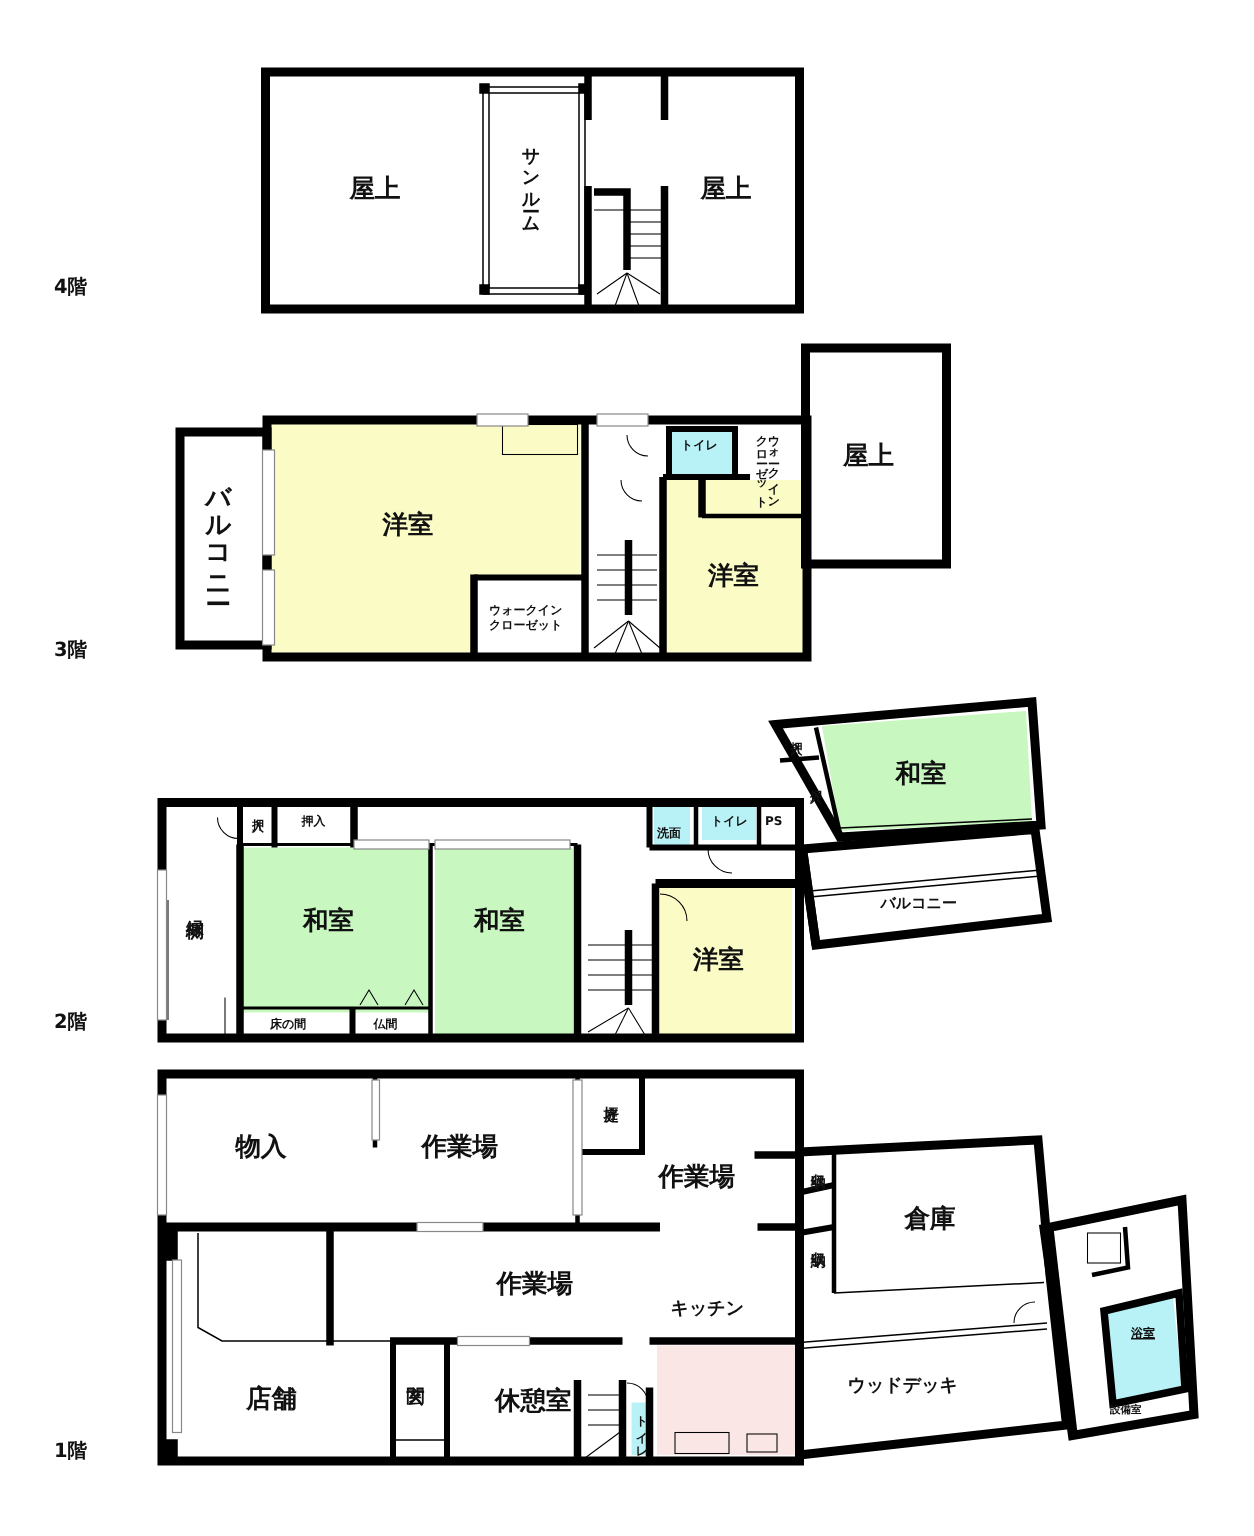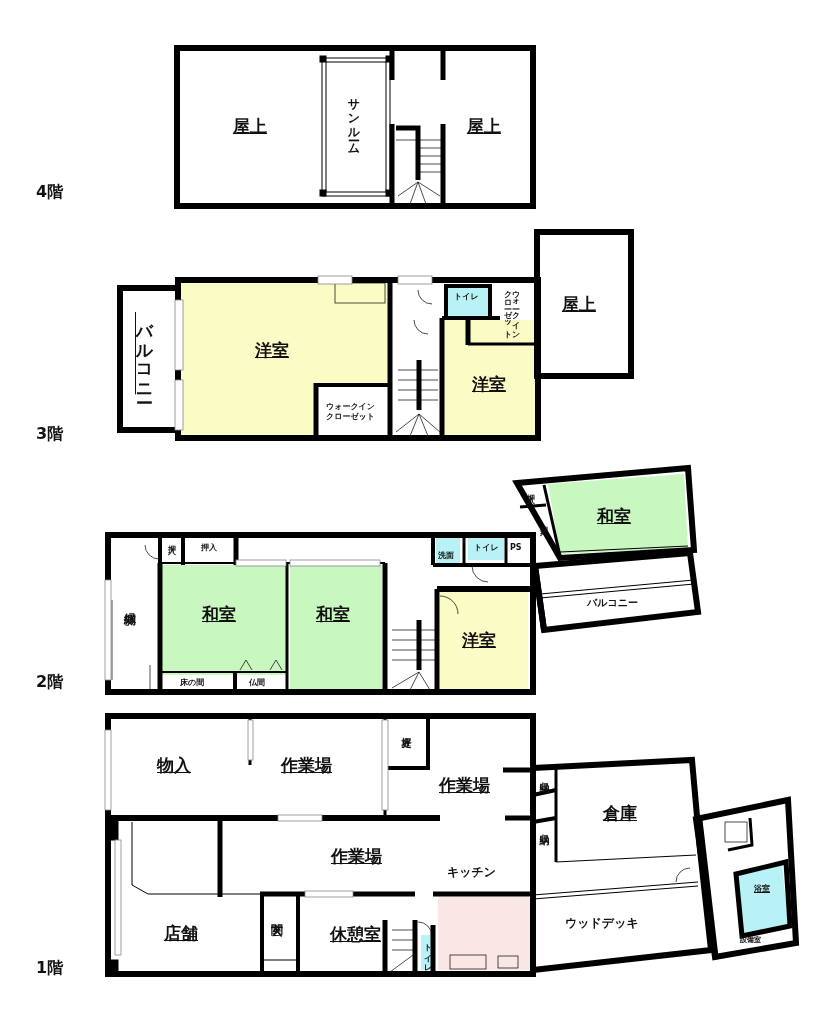--- a/index.html
+++ b/index.html
@@ -1,21 +1,21 @@
 <!DOCTYPE html>
 <html><head>
 <meta charset="utf-8">
 <style>
   html,body{margin:0;padding:0;background:#ffffff;}
   body{width:836px;height:1024px;position:relative;overflow:hidden;font-family:"DejaVu Sans","Liberation Sans",sans-serif;}
   svg{position:absolute;left:0;top:0;}
   .lbl{position:absolute;font-weight:bold;color:#111;white-space:nowrap;line-height:1;}
-  .floor{position:absolute;font-weight:bold;font-size:16px;color:#111;}
+  .floor{position:absolute;font-weight:bold;font-size:13px;color:#111;}
   .vt{writing-mode:vertical-rl;text-orientation:upright;letter-spacing:1px;}
-  .l18{font-size:17px;text-decoration:underline;}
+  .l18{font-size:17px;}
   .l14{font-size:12px;}
   .l11{font-size:10px;}
   .l9{font-size:8px;}
 </style>
 </head>
 <body>
 
 <svg width="836" height="1024" viewBox="0 0 836 1024">
 
   <g fill="none" stroke="#000">

